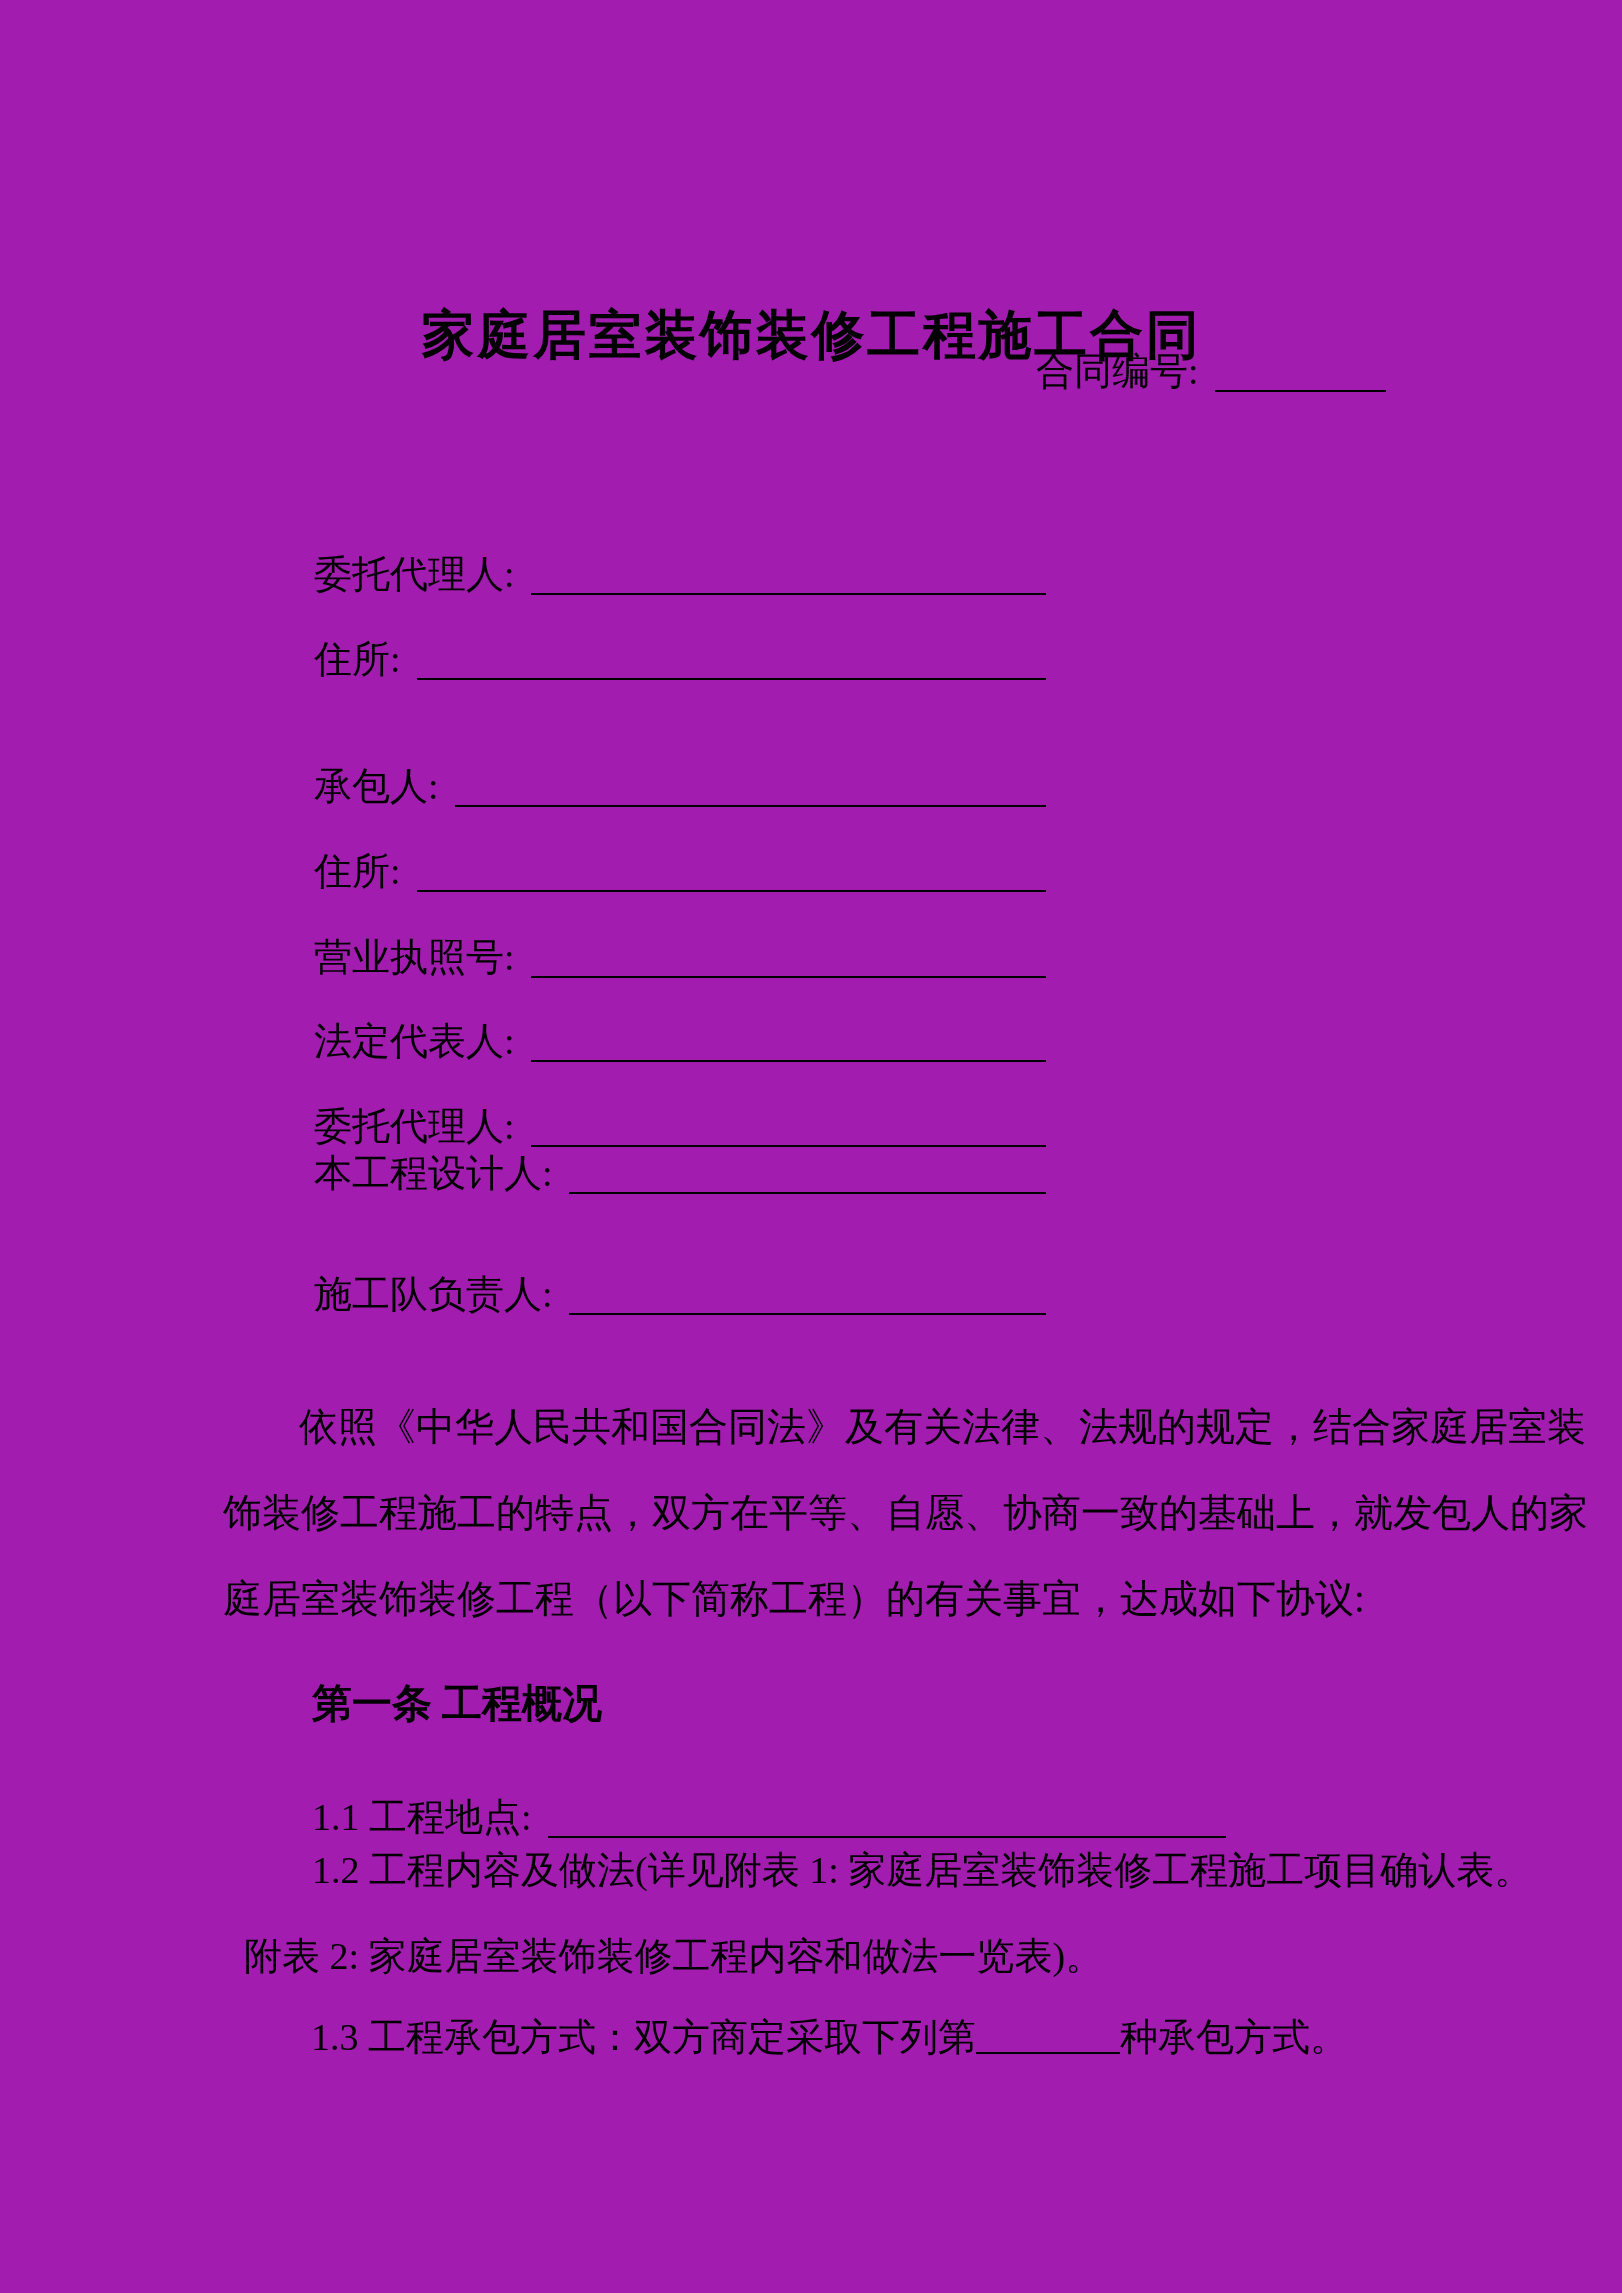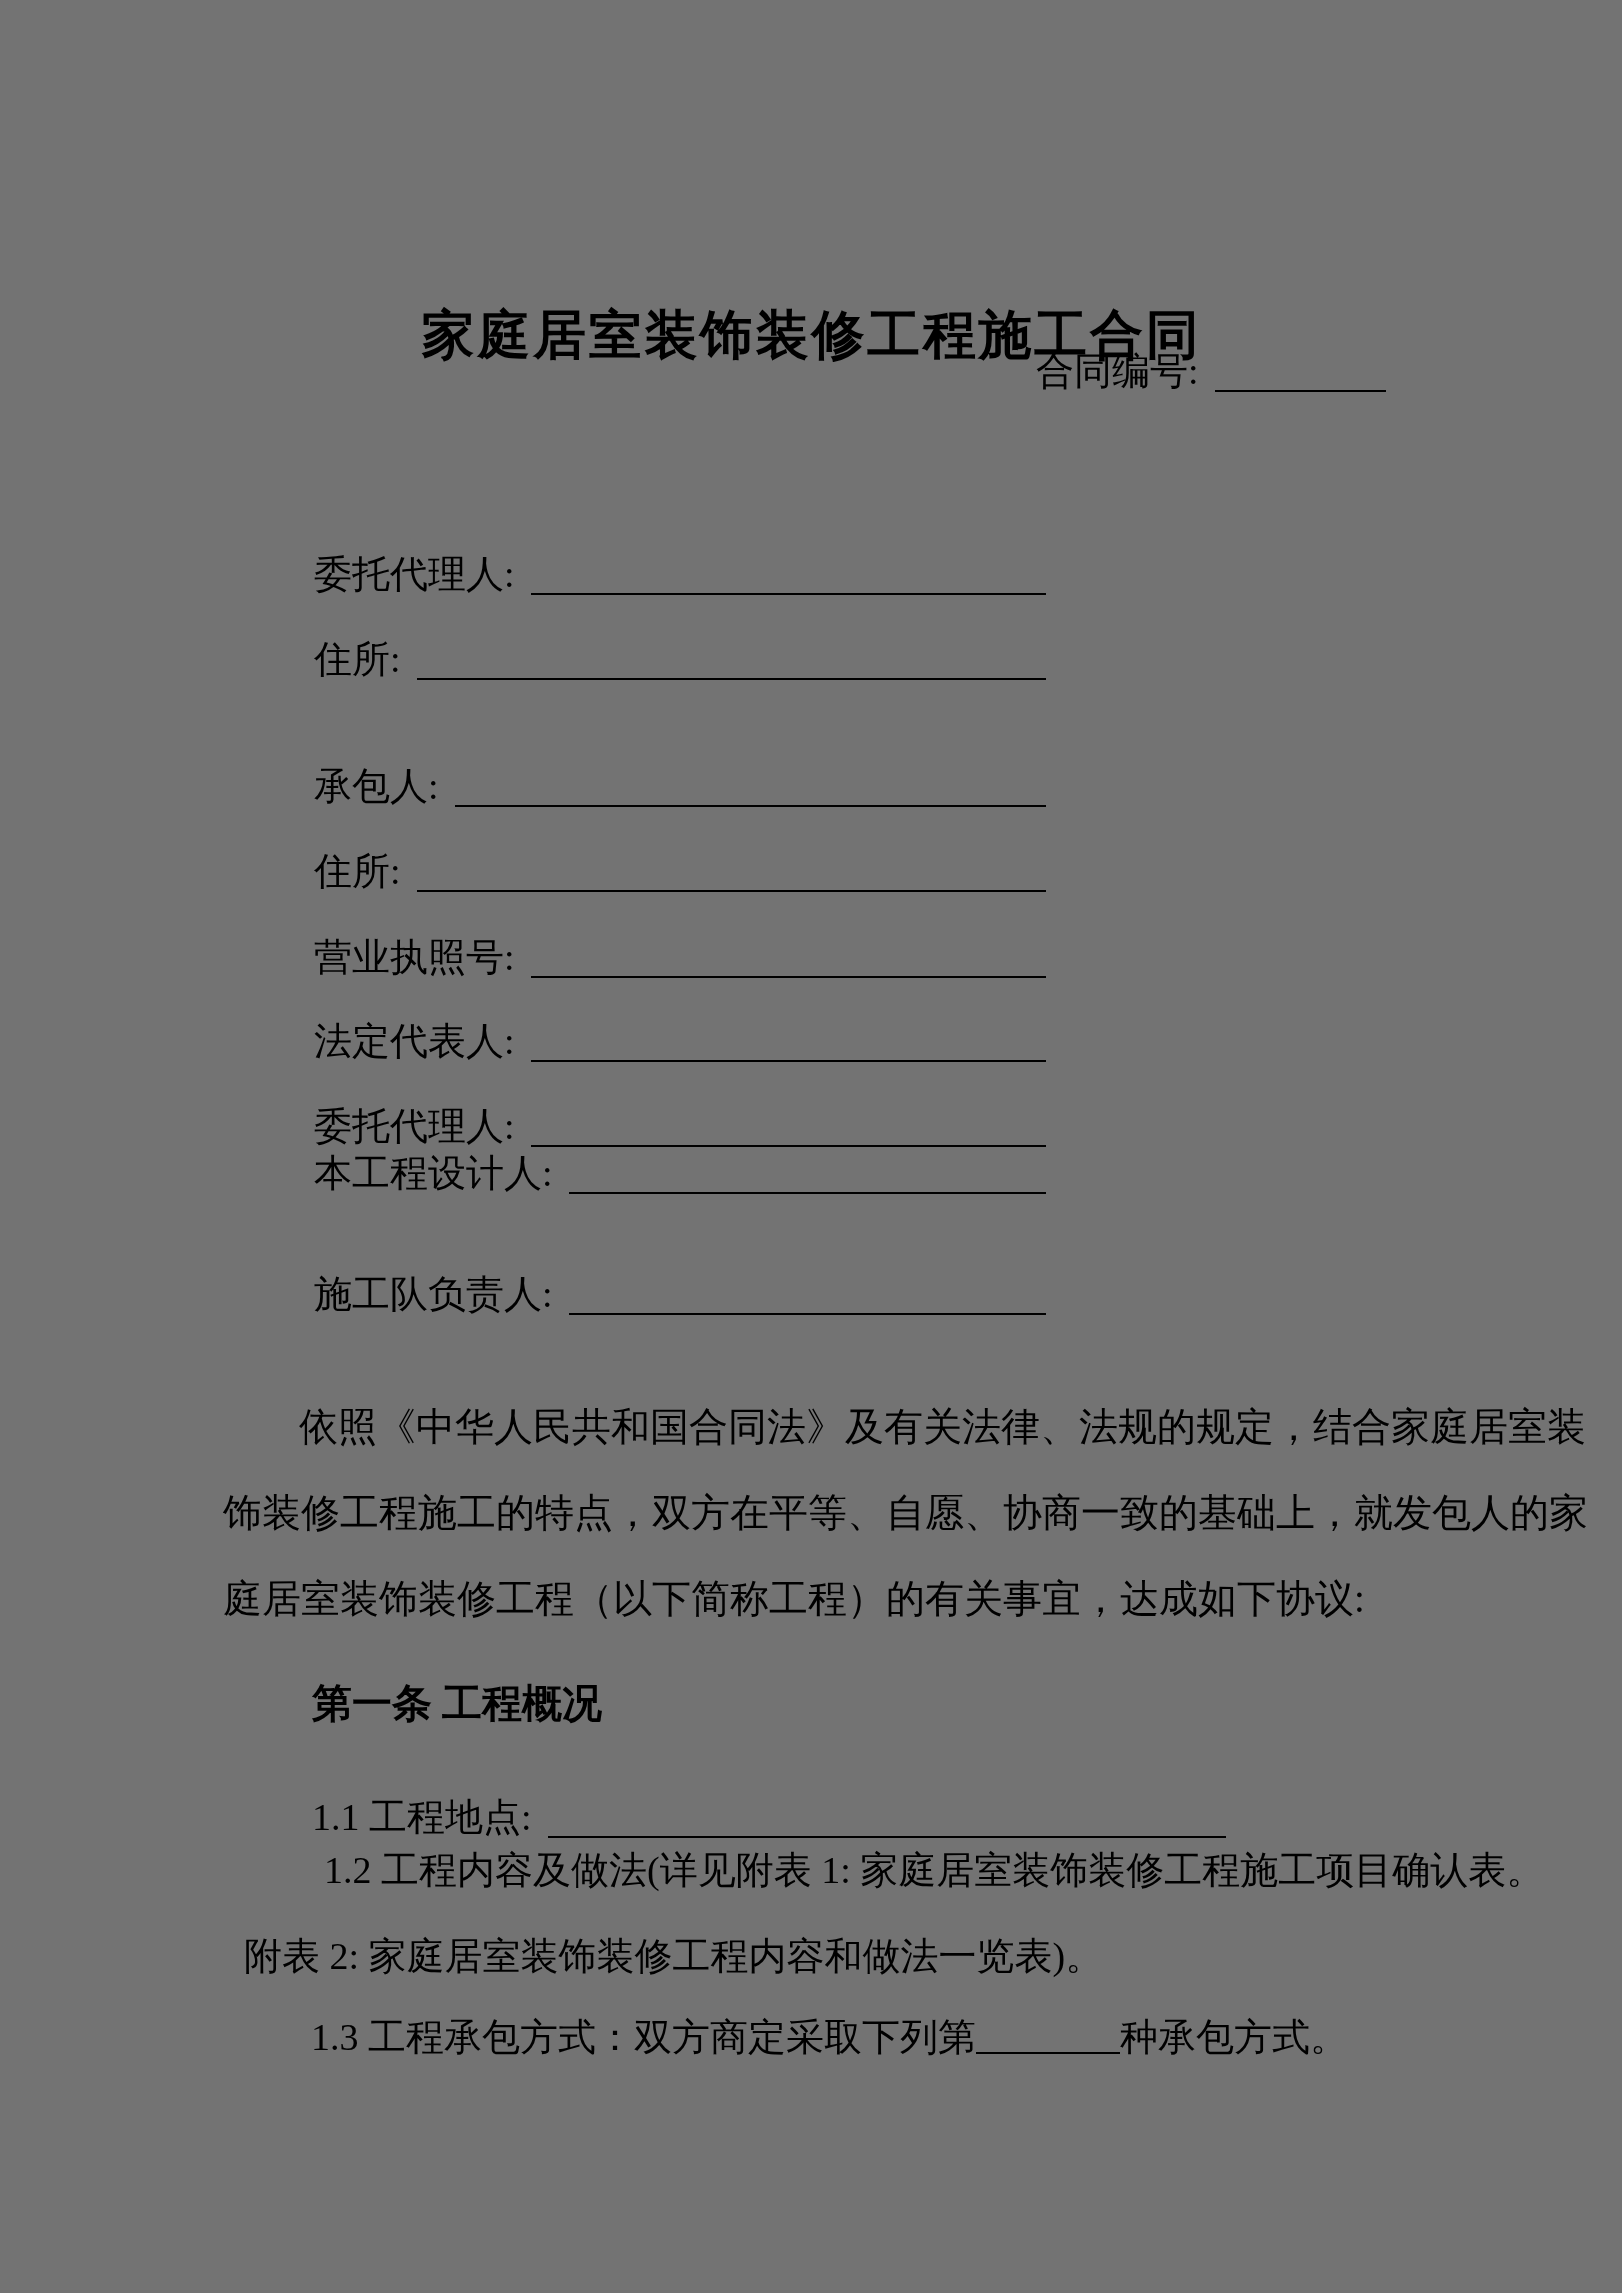--- a/index.html
+++ b/index.html
@@ -4,21 +4,21 @@
 <style>
   * { margin: 0; padding: 0; box-sizing: border-box; }
   html, body { background: #ffffff; }
   body { font-family: "Liberation Serif", "DejaVu Serif", serif; color: #000; }
 
   .page {
     position: relative;
     width: 1623px;
     height: 2294px;
     margin: 0 auto;
-    background: #737373;
+    background: #a21caf;
     overflow: hidden;
   }
 
   .doc-title {
     position: absolute;
     top: 307px;
     left: 0;
     width: 100%;
     text-align: center;
     font-size: 53px;
@@ -87,21 +87,21 @@
   }
 
   .item-1-1 { left: 312px; top: 1761px; width: 914px; margin-top: 32px; }
 
   .item-line {
     position: absolute;
     font-size: 38px;
     line-height: 42px;
     white-space: nowrap;
   }
-  .item-1-2a { left: 324px; top: 1849px; }
+  .item-1-2a { left: 312px; top: 1849px; }
   .item-1-2b { left: 244px; top: 1935px; }
   .item-1-3  { left: 311px; top: 2016px; }
 
   .inline-blank {
     display: inline-block;
     width: 144px;
     height: 33px;
     border-bottom: 2.7px solid #000;
     vertical-align: -3.6px;
     overflow: hidden;

